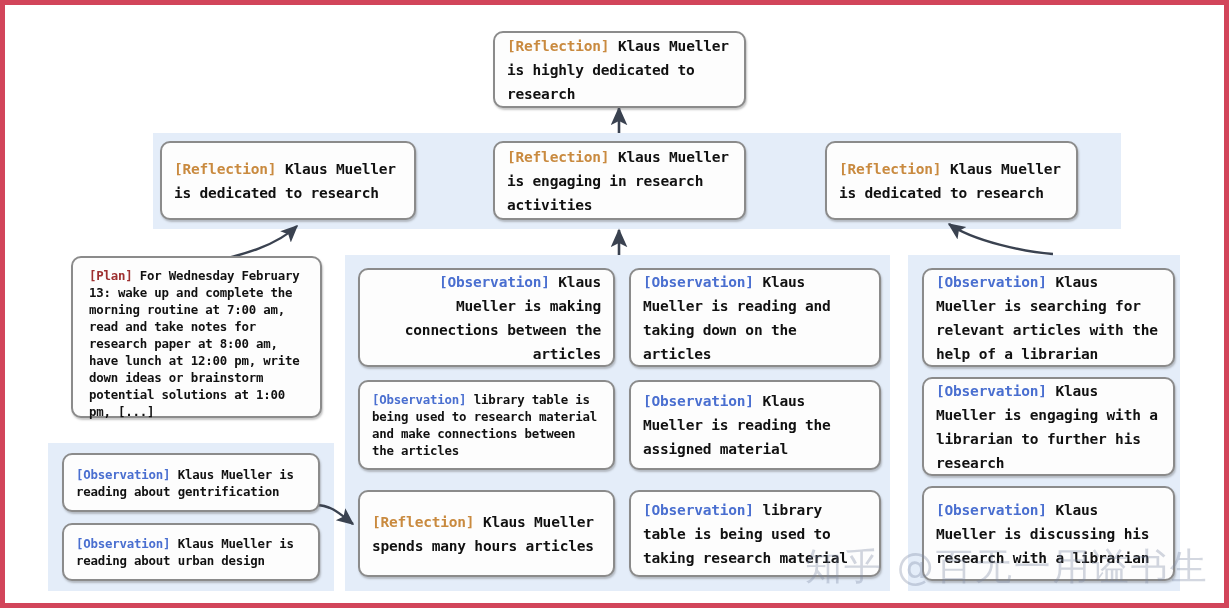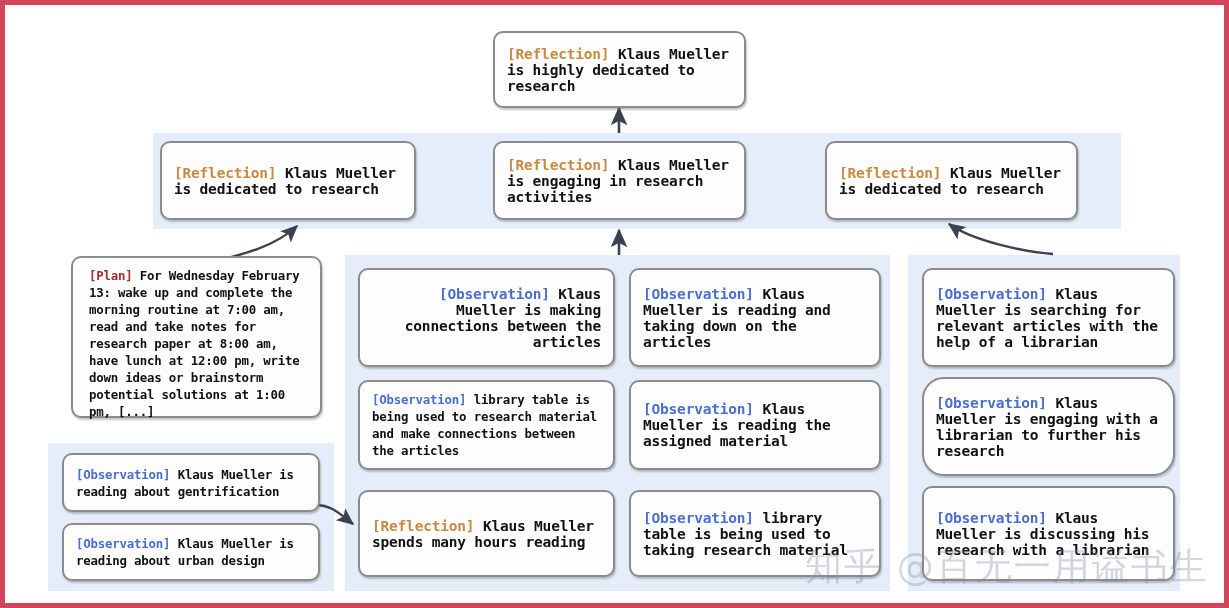--- a/index.html
+++ b/index.html
@@ -47,21 +47,21 @@
     z-index: 3;
     display: flex;
     align-items: center;
     padding: 6px 12px;
     color: #111111;
     font-weight: bold;
     letter-spacing: -0.2px;
   }
   .node .txt {
     font-size: 14.5px;
-    line-height: 16px;
+    line-height: 24px;
     white-space: pre-wrap;
     word-break: normal;
   }
   .node.small .txt {
     font-size: 12.4px;
     line-height: 17px;
   }
   .tag-reflection { color: #c98a3f; font-weight: bold; }
   .tag-observation { color: #4a6fd0; font-weight: bold; }
   .tag-plan { color: #9e2f2f; font-weight: bold; }
@@ -140,40 +140,40 @@
 
   <div class="node" style="left:353px; top:263px; width:257px; height:99px;text-align:right;">
     <div class="txt"><span class="tag-observation">[Observation]</span><span> Klaus Mueller is making connections between the articles</span></div>
   </div>
 
   <div class="node small" style="left:353px; top:375px; width:257px; height:90px;">
     <div class="txt"><span class="tag-observation">[Observation]</span><span> library table is being used to research material and make connections between the articles</span></div>
   </div>
 
   <div class="node" style="left:353px; top:485px; width:257px; height:87px;">
-    <div class="txt"><span class="tag-reflection">[Reflection]</span><span> Klaus Mueller spends many hours reading</span></div>
+    <div class="txt"><span class="tag-reflection">[Reflection]</span><span> Klaus Mueller spends many hours articles</span></div>
   </div>
 
   <div class="node" style="left:624px; top:263px; width:252px; height:99px;">
     <div class="txt"><span class="tag-observation">[Observation]</span><span> Klaus Mueller is reading and taking down on the articles</span></div>
   </div>
 
   <div class="node" style="left:624px; top:375px; width:252px; height:90px;">
     <div class="txt"><span class="tag-observation">[Observation]</span><span> Klaus Mueller is reading the assigned material</span></div>
   </div>
 
   <div class="node" style="left:624px; top:485px; width:252px; height:87px;">
     <div class="txt"><span class="tag-observation">[Observation]</span><span> library table is being used to taking research material</span></div>
   </div>
 
   <div class="node" style="left:917px; top:263px; width:253px; height:99px;">
     <div class="txt"><span class="tag-observation">[Observation]</span><span> Klaus Mueller is searching for relevant articles with the help of a librarian</span></div>
   </div>
 
-  <div class="node" style="left:917px; top:372px; width:253px; height:99px;border-radius:22px;">
+  <div class="node" style="left:917px; top:372px; width:253px; height:99px;">
     <div class="txt"><span class="tag-observation">[Observation]</span><span> Klaus Mueller is engaging with a librarian to further his research</span></div>
   </div>
 
   <div class="node" style="left:917px; top:481px; width:253px; height:95px;">
     <div class="txt"><span class="tag-observation">[Observation]</span><span> Klaus Mueller is discussing his research with a librarian</span></div>
   </div>
 
   <div class="watermark" style="left:800px; top:537px;">知乎 @百无一用谥书生</div>
 
 </div>

